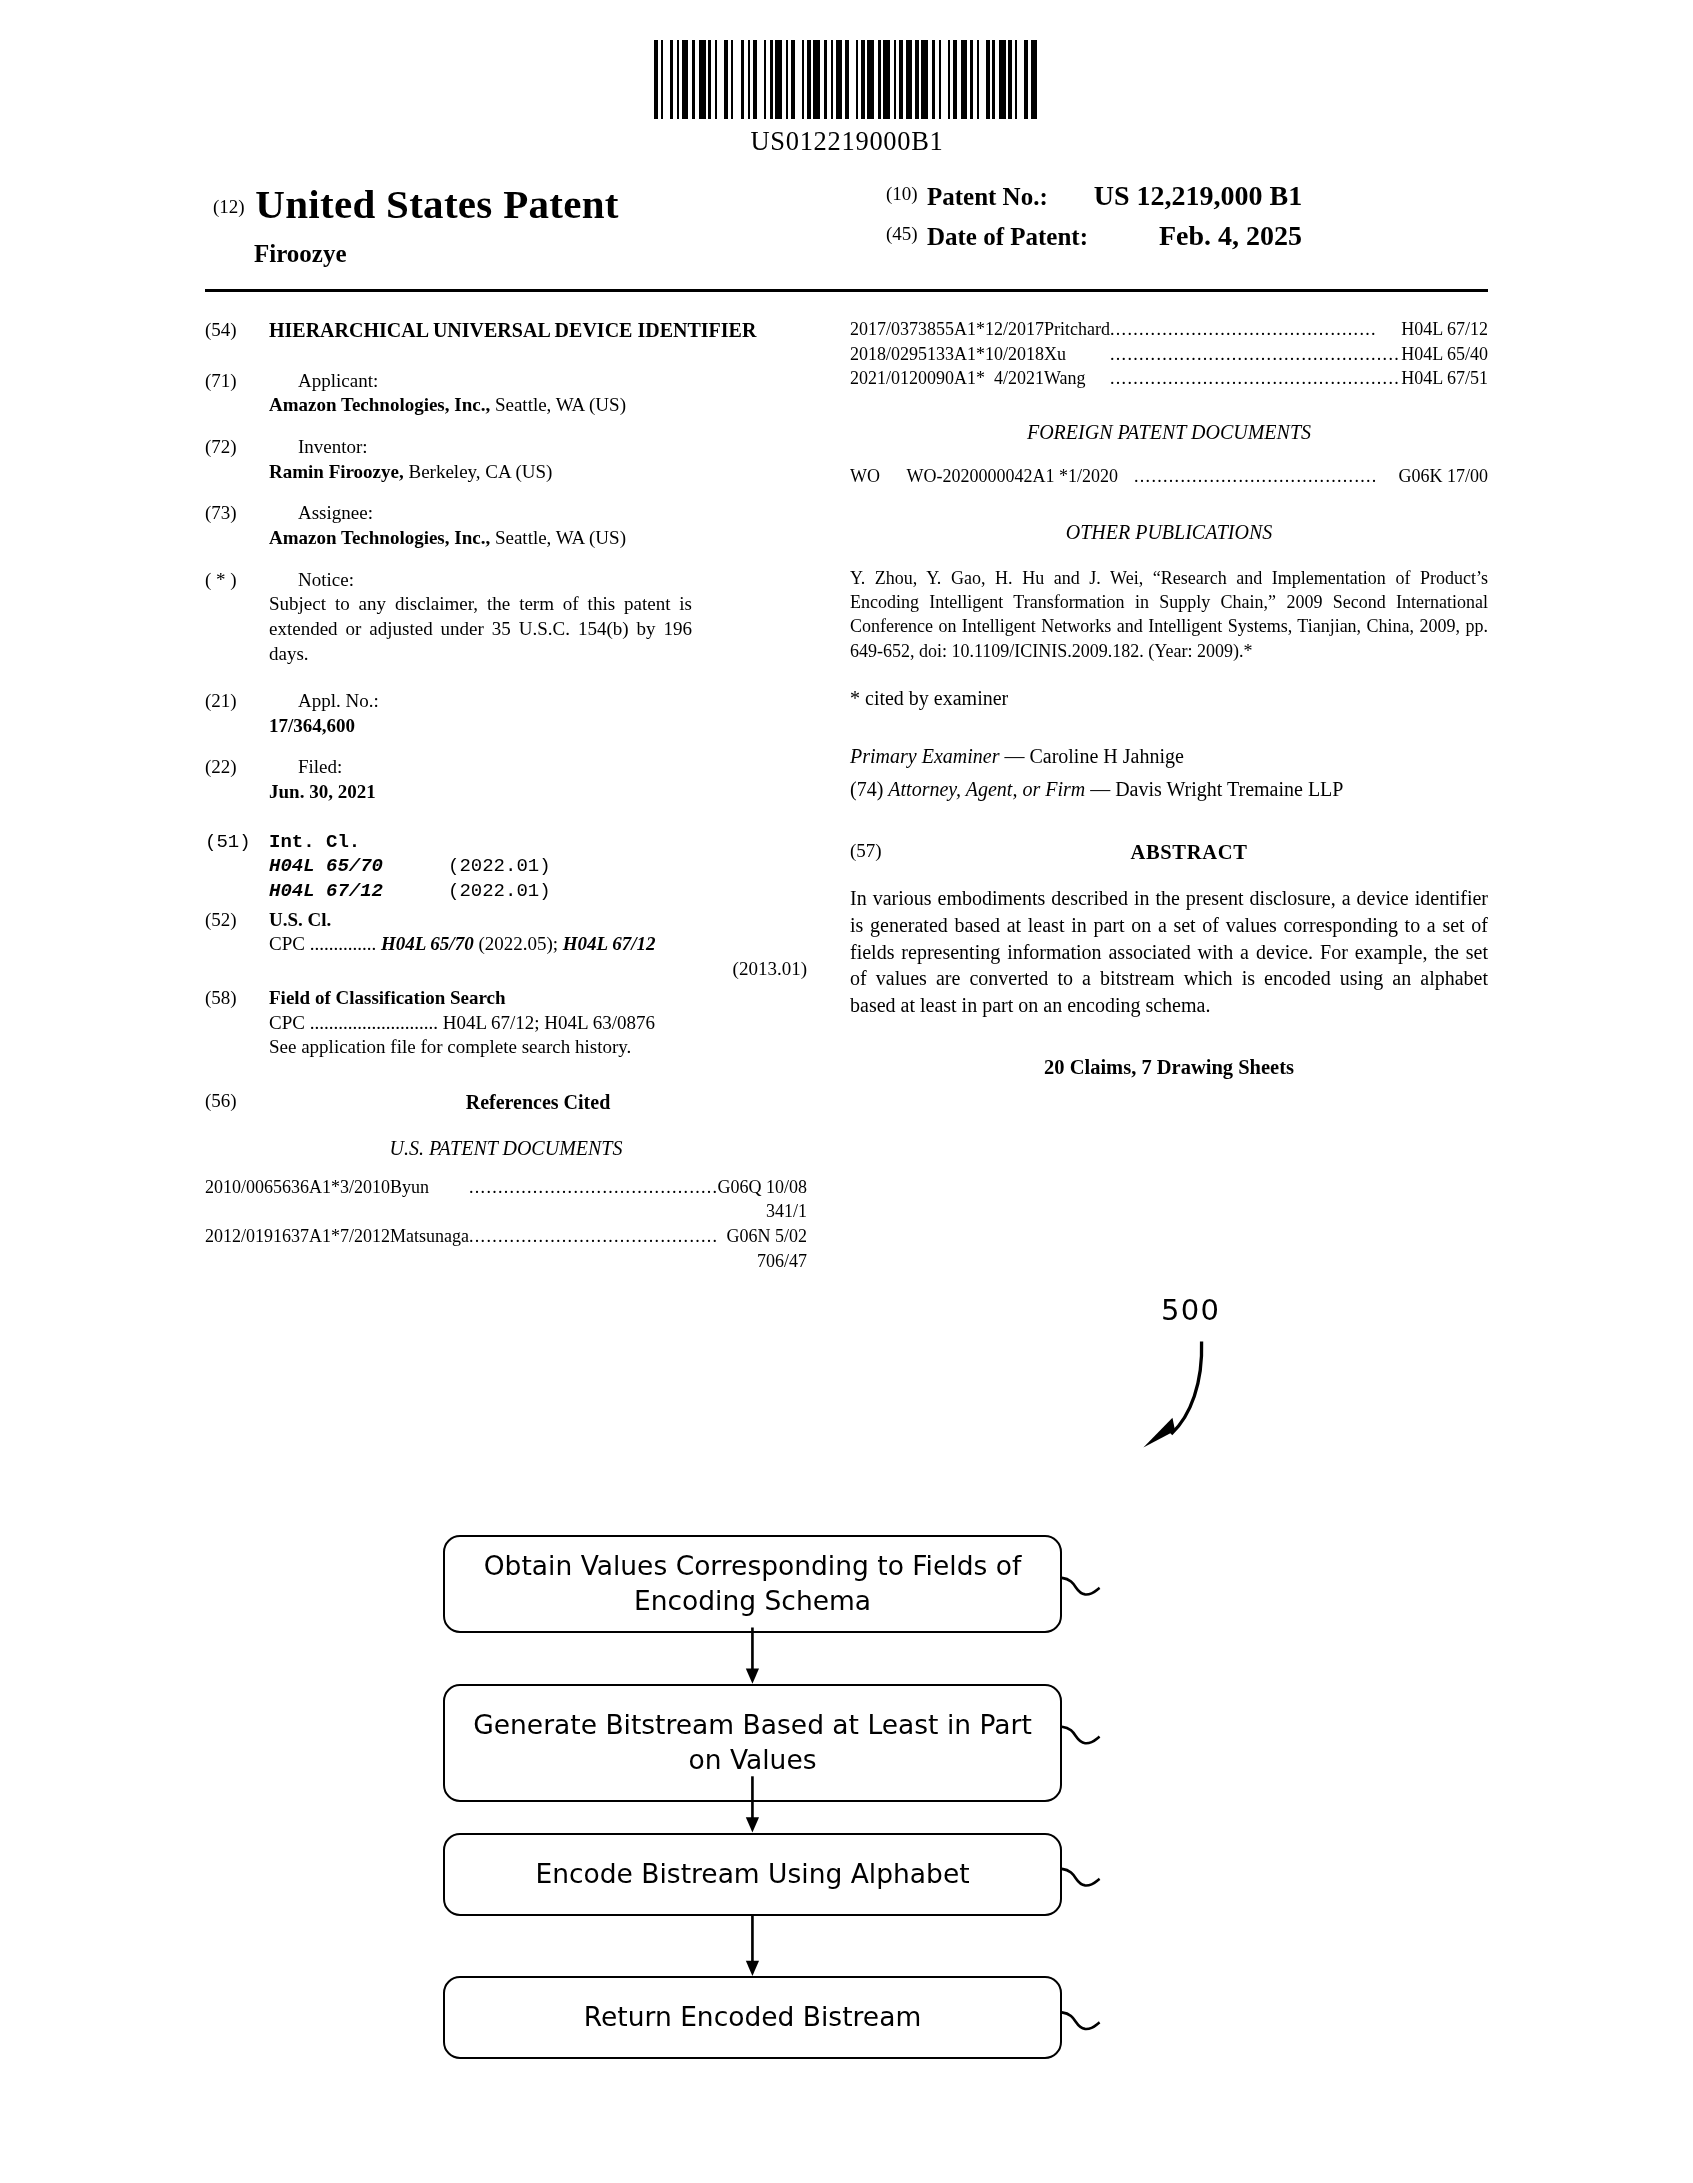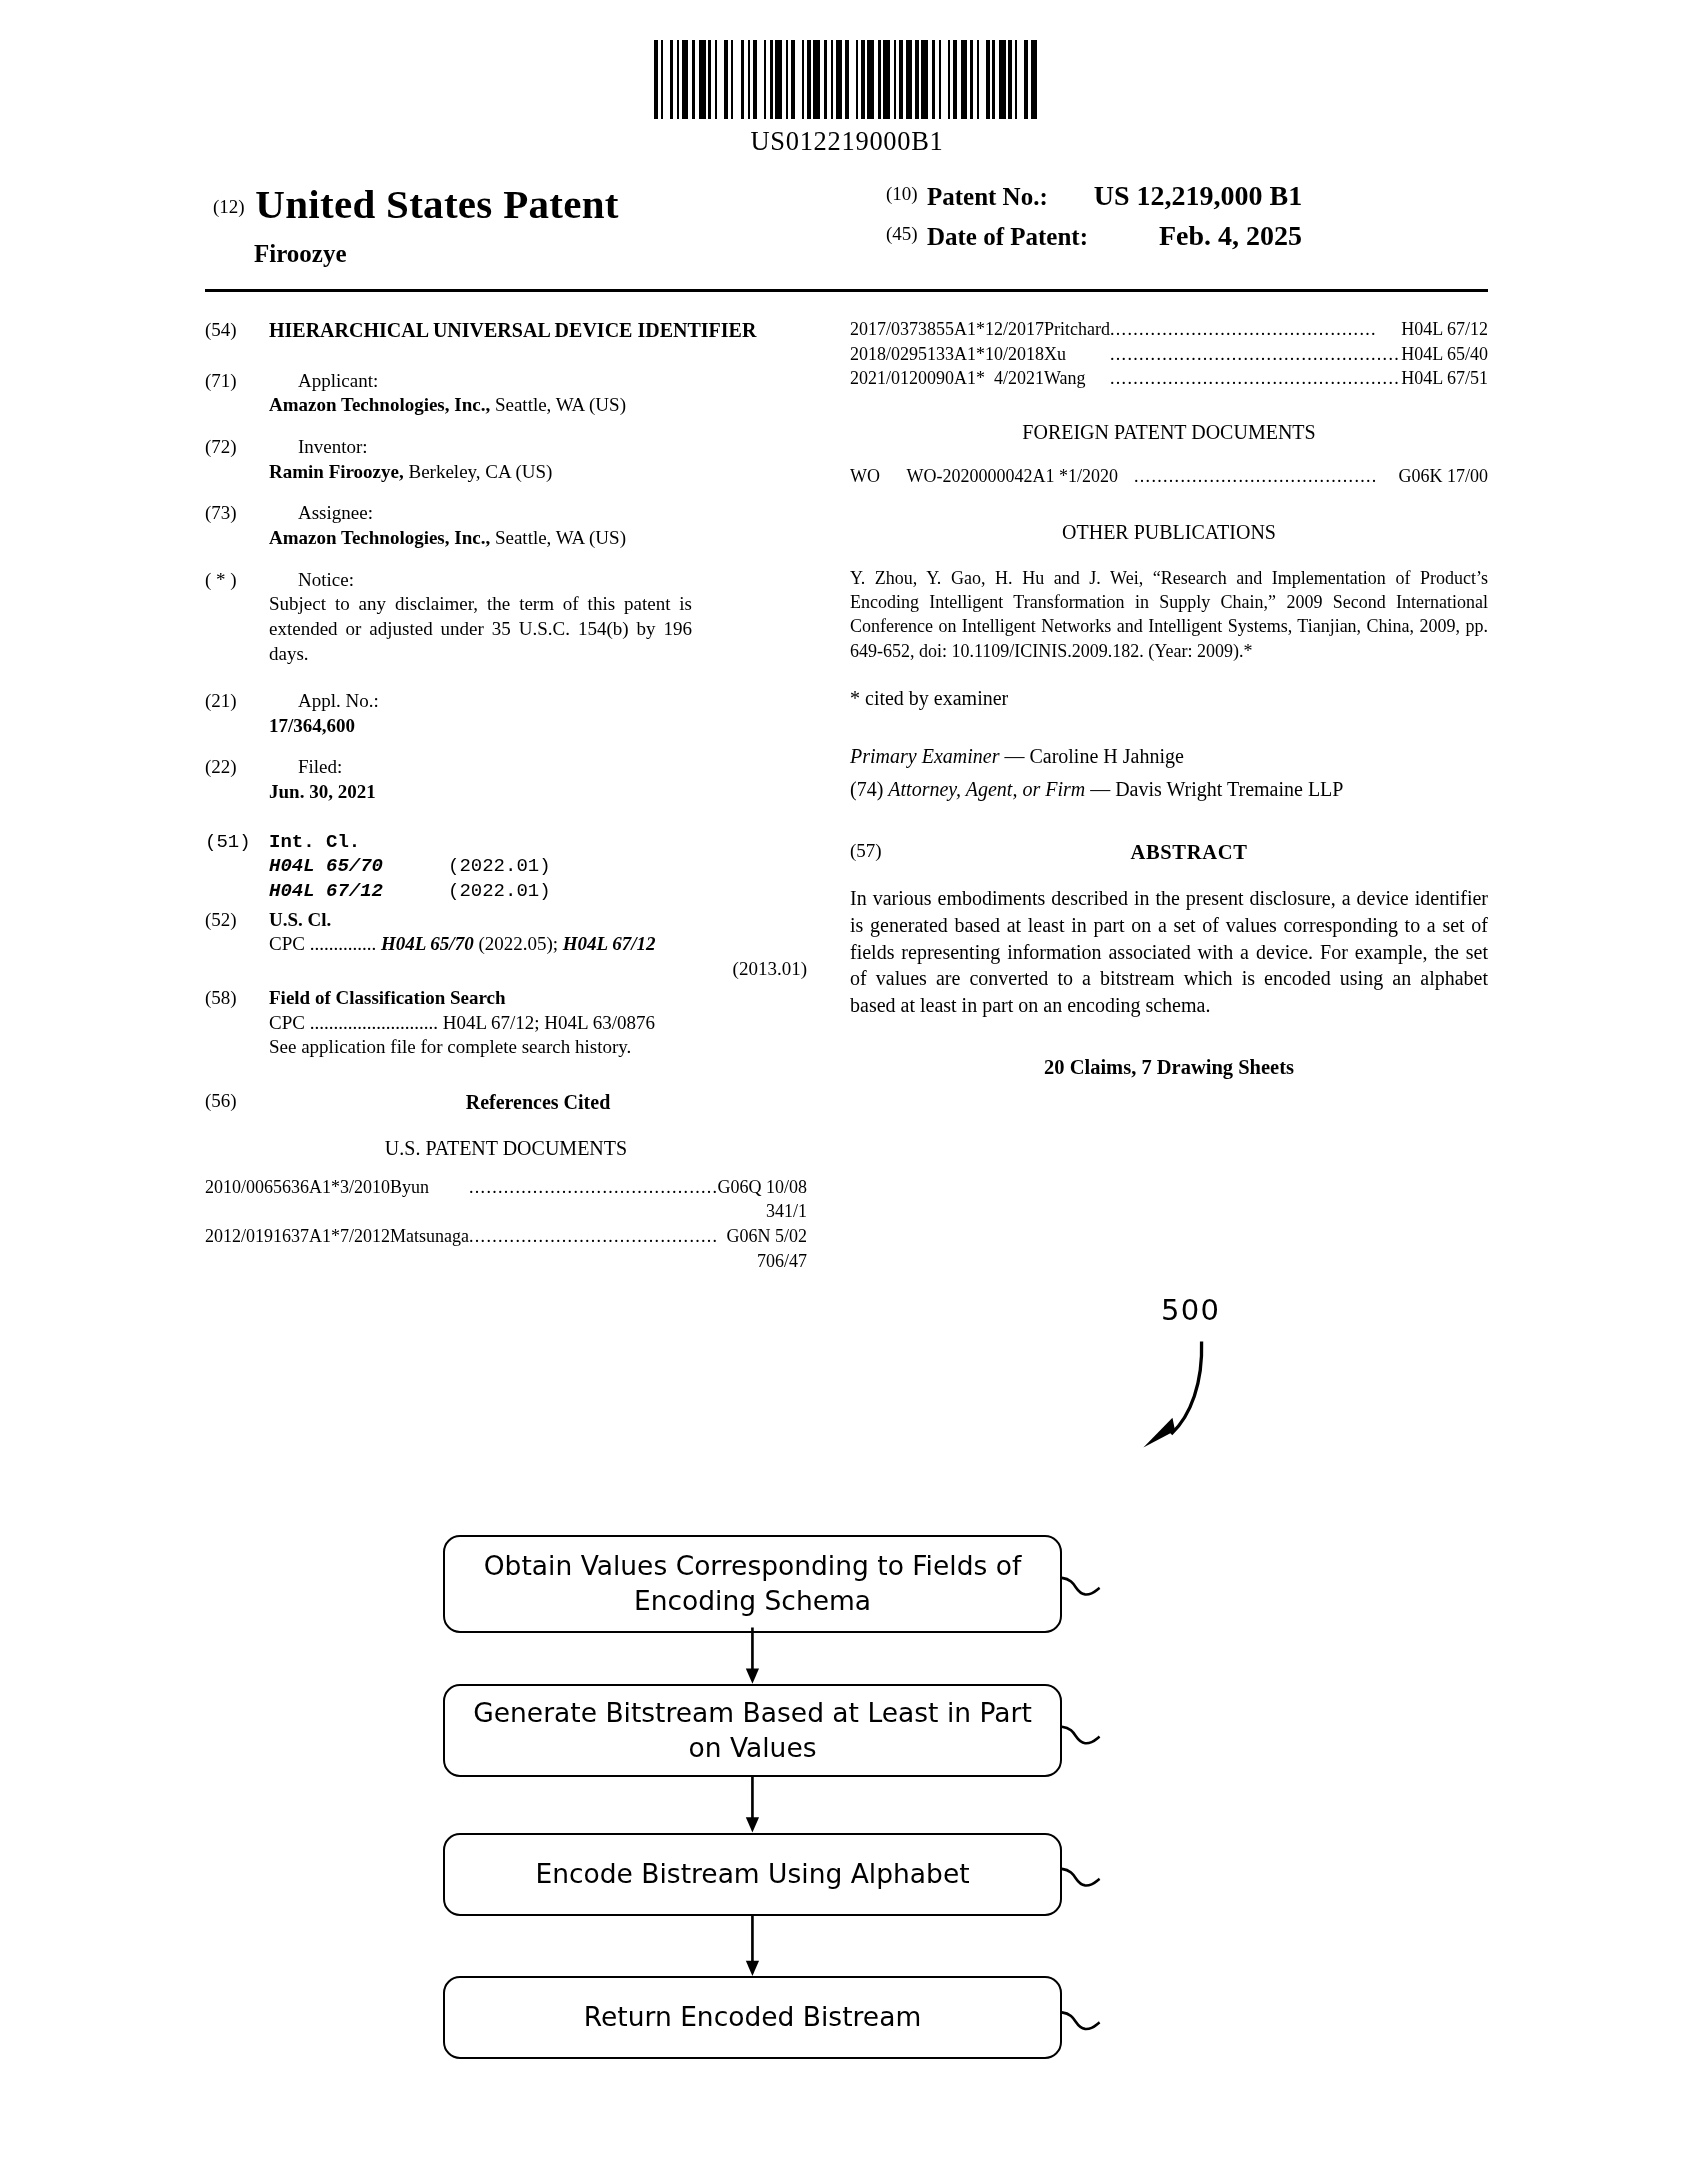--- a/index.html
+++ b/index.html
@@ -149,20 +149,21 @@
     margin-left: 64px;
     line-height: 1.28;
   }
 
   .justify { text-align: justify; }
 
   .hdr-center {
     text-align: center;
     font-size: 20px;
     margin: 20px 0 14.6px 0;
+    font-style: italic;
   }
   .hdr-center-b {
     text-align: center;
     font-size: 20px;
     font-weight: bold;
   }
 
   
   .ref-table {
     border-collapse: collapse;
@@ -457,21 +458,21 @@
   <path d="M 1816 2028 C 1818 2090 1800 2140 1770 2168" fill="none" stroke="#000" stroke-width="5"></path>
   <polygon points="1776,2163 1728,2188 1772,2143" fill="#000"></polygon>
 </svg>
 
 <div id="figure">
 
   <div class="fbox" style="left:443px; top:258px; width:619px; height:98px;">
     <span>Obtain Values Corresponding to Fields of Encoding Schema</span>
   </div>
 
-  <div class="fbox" style="left:443px; top:407px; width:619px; height:93px;">
+  <div class="fbox" style="left:443px; top:407px; width:619px; height:118px;">
     <span>Generate Bitstream Based at Least in Part on Values</span>
   </div>
 
   <div class="fbox" style="left:443px; top:699px; width:619px; height:83px;">
     <span>Return Encoded Bistream</span>
   </div>
 
   <div class="fbox" style="left:443px; top:556px; width:619px; height:83px;">
     <span>Encode Bistream Using Alphabet</span>
   </div>

